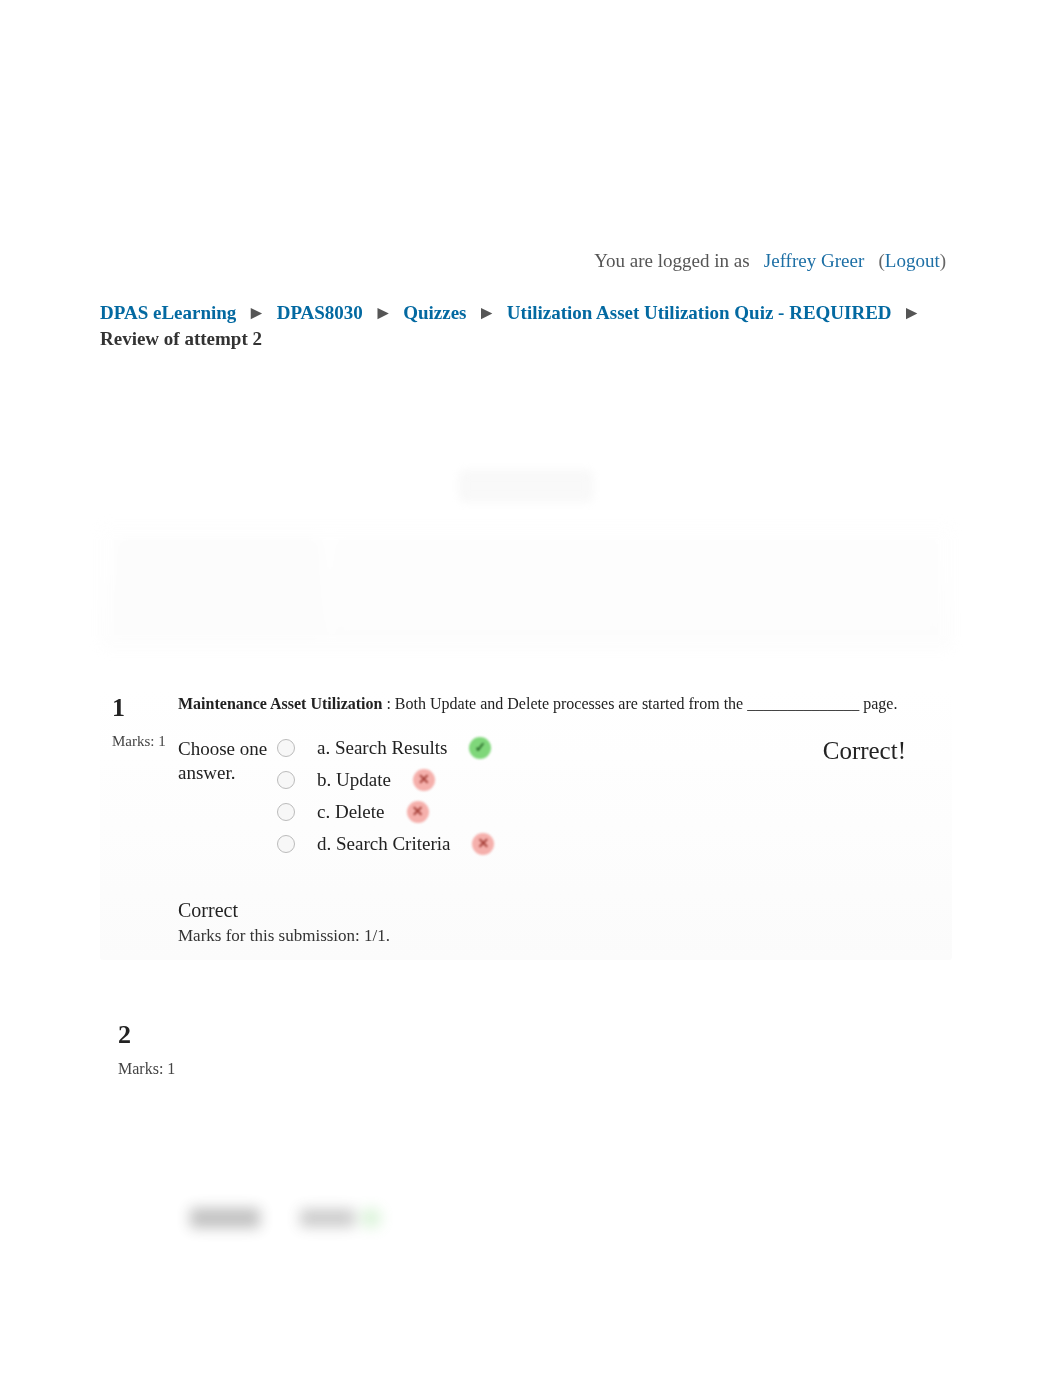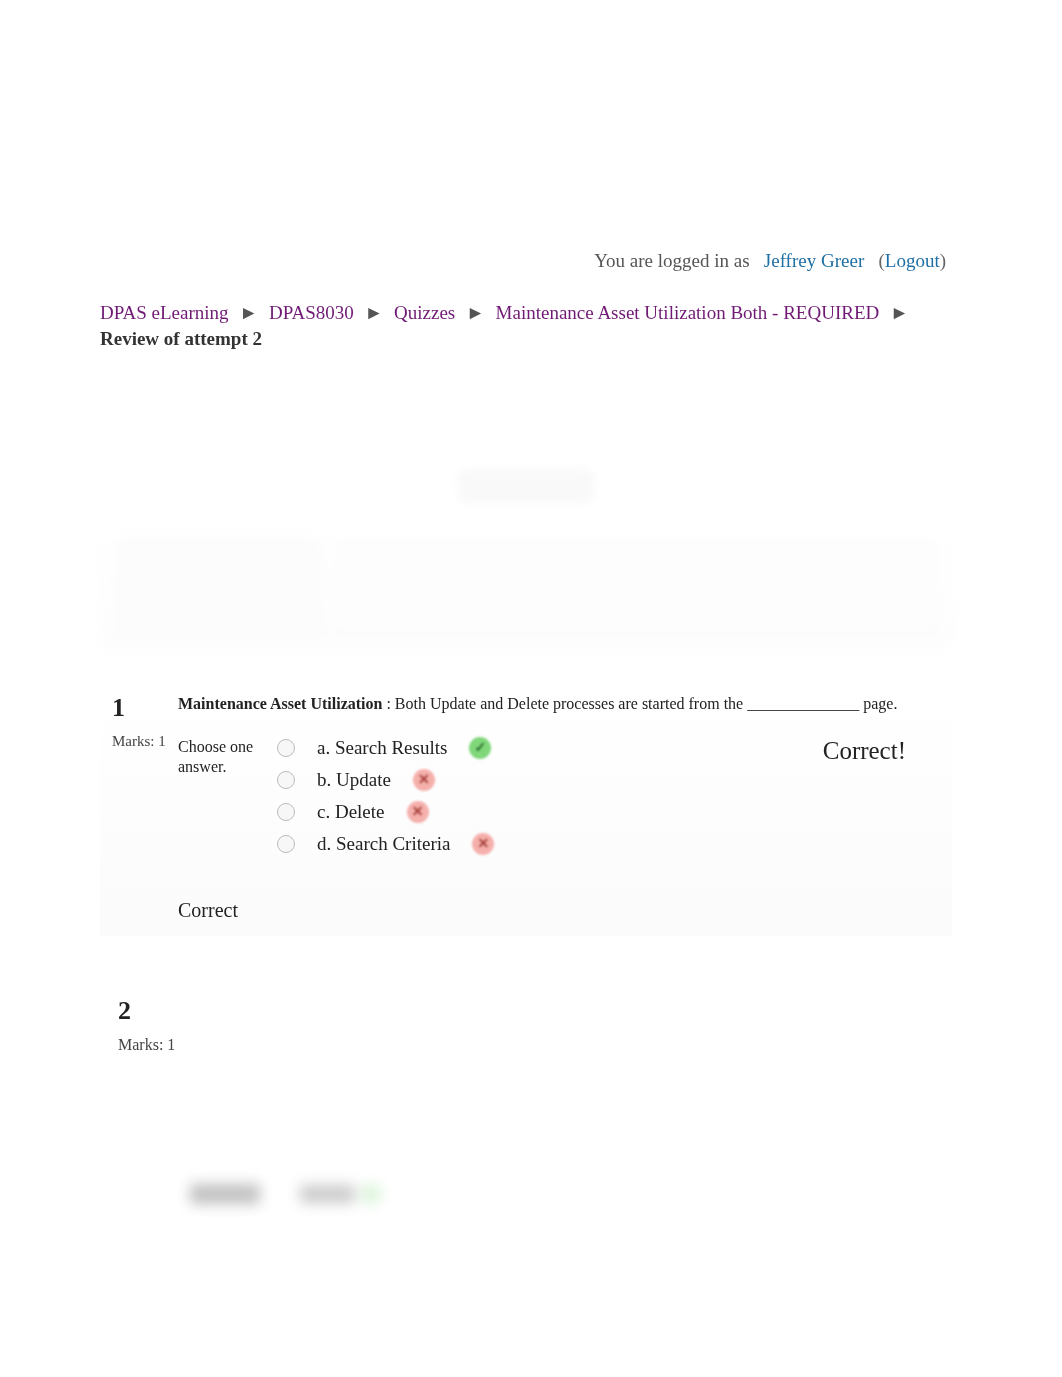--- a/index.html
+++ b/index.html
@@ -20,21 +20,21 @@
     margin-bottom: 28px;
     padding-right: 6px;
   }
   .login-bar a { color: #1d6fa5; text-decoration: none; }
   .login-bar .paren { color: #666; }
   .breadcrumb {
     font-size: 19px;
     line-height: 1.35;
     margin-bottom: 120px;
   }
-  .breadcrumb a { color: #701a75; font-weight: normal; text-decoration: none; }
+  .breadcrumb a { color: #0369a1; font-weight: bold; text-decoration: none; }
   .breadcrumb .sep { color: #555; margin: 0 6px; }
   .breadcrumb .current { font-weight: bold; color: #333; }
   .blur-btn {
     width: 130px; height: 28px; background: #eee; border:1px solid #ccc;
     border-radius: 4px; margin: 0 auto 25px; filter: blur(4px); opacity:0.35;
   }
   .blur-box {
     display:flex; gap:20px; filter: blur(6px); opacity:0.25;
     background: linear-gradient(#fff,#f7f7f7); border:1px solid #eee;
     border-radius:4px; padding:12px 16px; margin-bottom:40px;
@@ -50,21 +50,21 @@
     padding: 4px 6px 14px 12px;
     border-radius:3px;
   }
   .q-left { min-width: 58px; }
   .q-num { font-size: 26px; font-weight: bold; color: #222; }
   .q-marks { font-size: 15px; color: #444; margin-top: 10px; white-space: nowrap;}
   .q-body { flex:1; }
   .q-text { font-size: 16px; color: #222; line-height:1.35; }
   .q-text .bold { font-weight: bold; }
   .choose-row { display:flex; margin-top:22px; }
-  .choose-label { font-size:16px; color:#222; width:99px; line-height:1.25; }
+  .choose-label { font-size:19px; color:#222; width:99px; line-height:1.25; }
   .answers { display:flex; flex-direction:column; gap:10px; }
   .answer-row { display:flex; align-items:center; gap:22px; font-size:19px; color:#222;}
   .radio {
     width:16px; height:16px; border-radius:50%; border:1px solid #bbb;
     background:#f7f7f7; display:inline-block;
   }
   .mark-ic {
     width:22px; height:22px; border-radius:50%; display:inline-flex;
     align-items:center; justify-content:center; font-size:14px; font-weight:bold;
     filter: blur(1px);
@@ -101,21 +101,21 @@
     <span class="paren">(</span><a href="#">Logout</a><span class="paren">)</span>
   </div>
 
   <div class="breadcrumb">
     <a href="#">DPAS eLearning</a>
     <span class="sep">►</span>
     <a href="#">DPAS8030</a>
     <span class="sep">►</span>
     <a href="#">Quizzes</a>
     <span class="sep">►</span>
-    <a href="#">Maintenance Asset Utilization Both - REQUIRED</a>
+    <a href="#">Utilization Asset Utilization Quiz - REQUIRED</a>
     <span class="sep">►</span>
     <br>
     <span class="current">Review of attempt 2</span>
   </div>
 
   <div class="blur-btn"></div>
   <div class="blur-box">
     <div class="blur-box-left"></div>
     <div class="blur-box-right"></div>
   </div>
@@ -153,20 +153,21 @@
             <span class="radio"></span>
             <span>d. Search Criteria</span>
             <span class="mark-ic mark-wrong">✕</span>
           </div>
         </div>
 
         <div class="feedback-col">Correct!</div>
       </div>
 
       <div class="result-line">Correct</div>
+      <div class="submarks">Marks for this submission: 1/1.</div>
     </div>
   </div>
 
   <div class="q2-block">
     <div class="q2-num">2</div>
     <div class="q2-marks">Marks: 1</div>
   </div>
 
   <div class="bottom-blur">
      <div class="lbl"></div>

